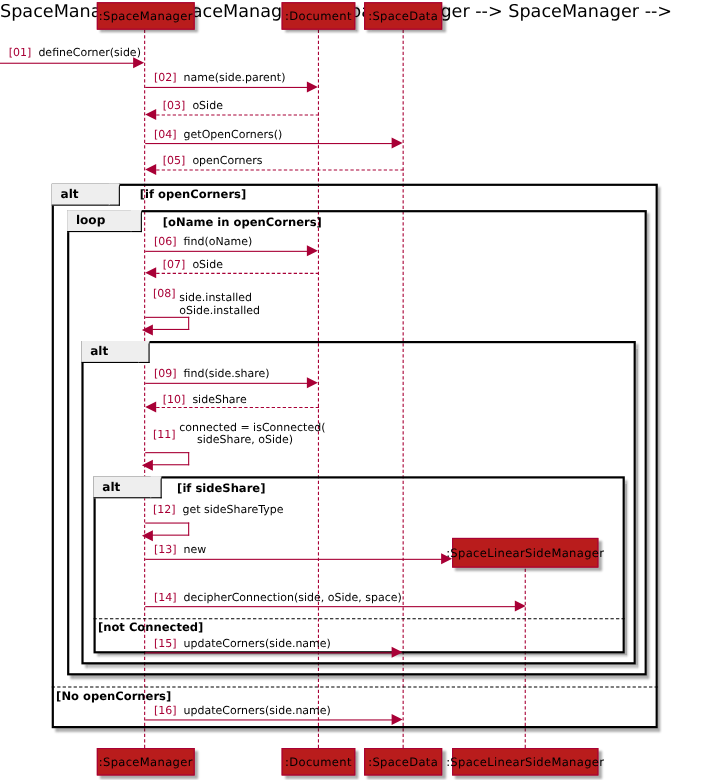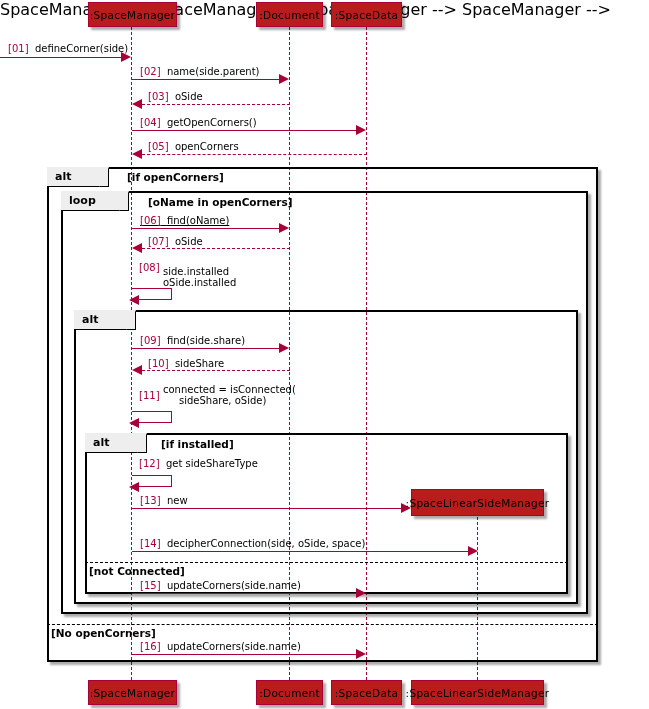--- a/index.html
+++ b/index.html
@@ -96,21 +96,21 @@
     <span>alt</span>
     <span class="notch" style="border-left:10px solid #EEEEEE;border-bottom:20px solid transparent;"></span>
   </div>
 
   
   <div class="frame" style="left:85px;top:433px;width:483px;height:161px;"></div>
   <div class="frame-label" style="left:85px;top:433px;width:62px;height:20px;">
     <span>alt</span>
     <span class="notch" style="border-left:10px solid #EEEEEE;border-bottom:20px solid transparent;"></span>
   </div>
-  <div class="guard" style="left:161px;top:438px;">[if installed]</div>
+  <div class="guard" style="left:161px;top:438px;">[if sideShare]</div>
   <div class="divider" style="left:85px;top:562px;width:483px;"></div>
   <div class="guard" style="left:89px;top:565px;">[not Connected]</div>
 
   
   <div class="participant" style="left:88px;top:2px;width:89px;height:25px;">
     <span>:SpaceManager</span>
   </div>
   <div class="participant" style="left:256px;top:2px;width:67px;height:25px;">
     <span>:Document</span>
   </div>
@@ -156,21 +156,21 @@
   <div class="msg ret" style="left:142px;top:154px;width:225px;"></div>
   <div class="arrowhead l" style="left:132px;top:149px;"></div>
   <div class="msglabel" style="left:148px;top:141px;">
     <span class="seq">[05]</span>
     &nbsp;<span>openCorners</span>
   </div>
 
   
   <div class="msg" style="left:132px;top:228px;width:148px;"></div>
   <div class="arrowhead r" style="left:279px;top:223px;"></div>
-  <div class="msglabel" style="left:140px;top:215px;text-decoration:underline;">
+  <div class="msglabel" style="left:140px;top:215px;">
     <span class="seq">[06]</span>
     &nbsp;<span>find(oName)</span>
   </div>
 
    SpaceManager --&gt;
   <div class="msg ret" style="left:142px;top:248px;width:148px;"></div>
   <div class="arrowhead l" style="left:132px;top:243px;"></div>
   <div class="msglabel" style="left:148px;top:236px;">
     <span class="seq">[07]</span>
     &nbsp;<span>oSide</span>

